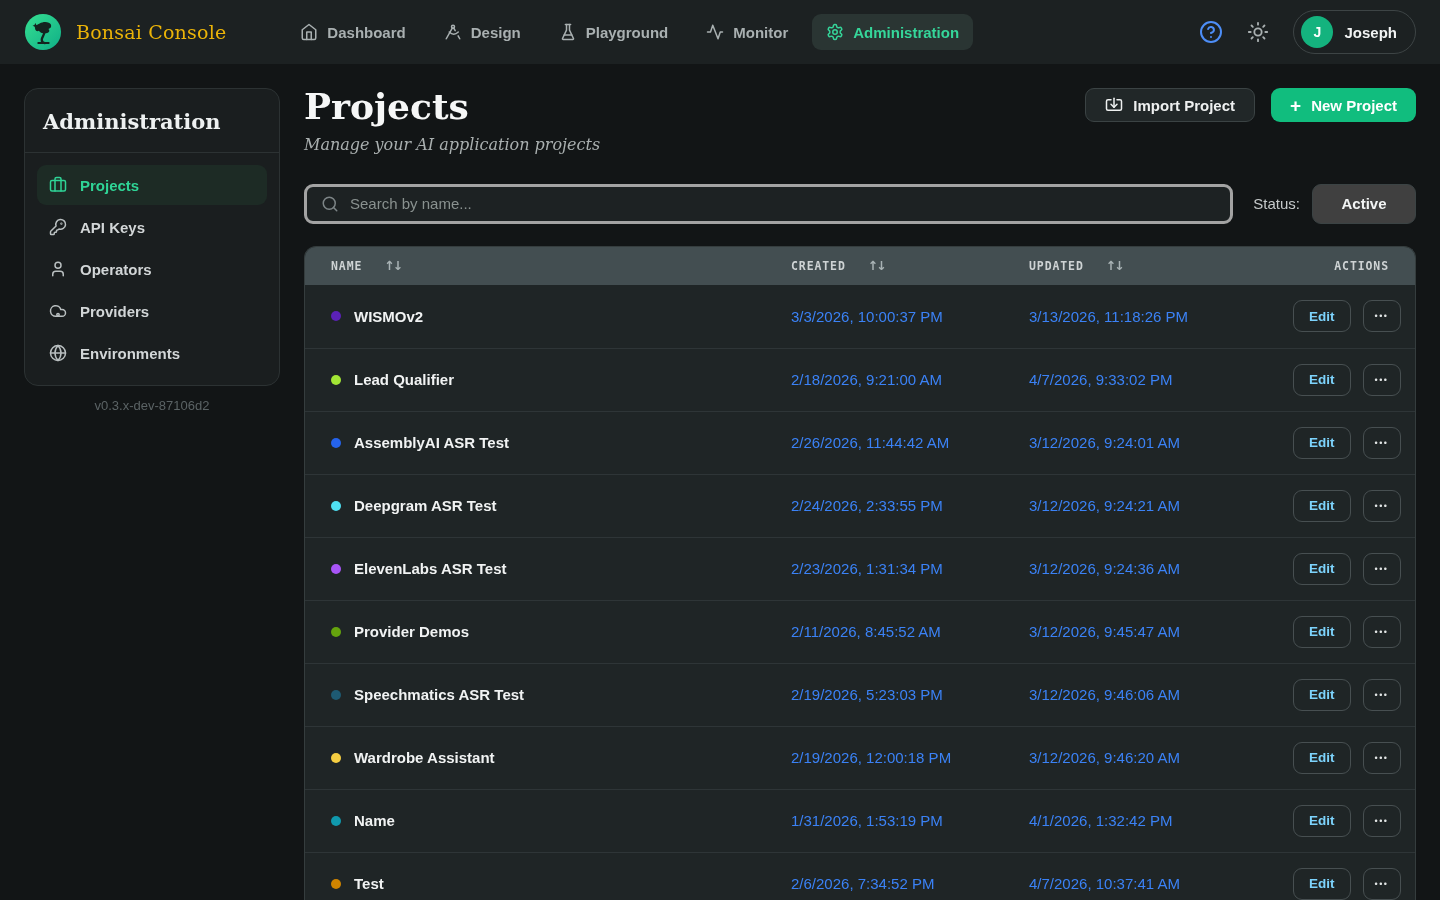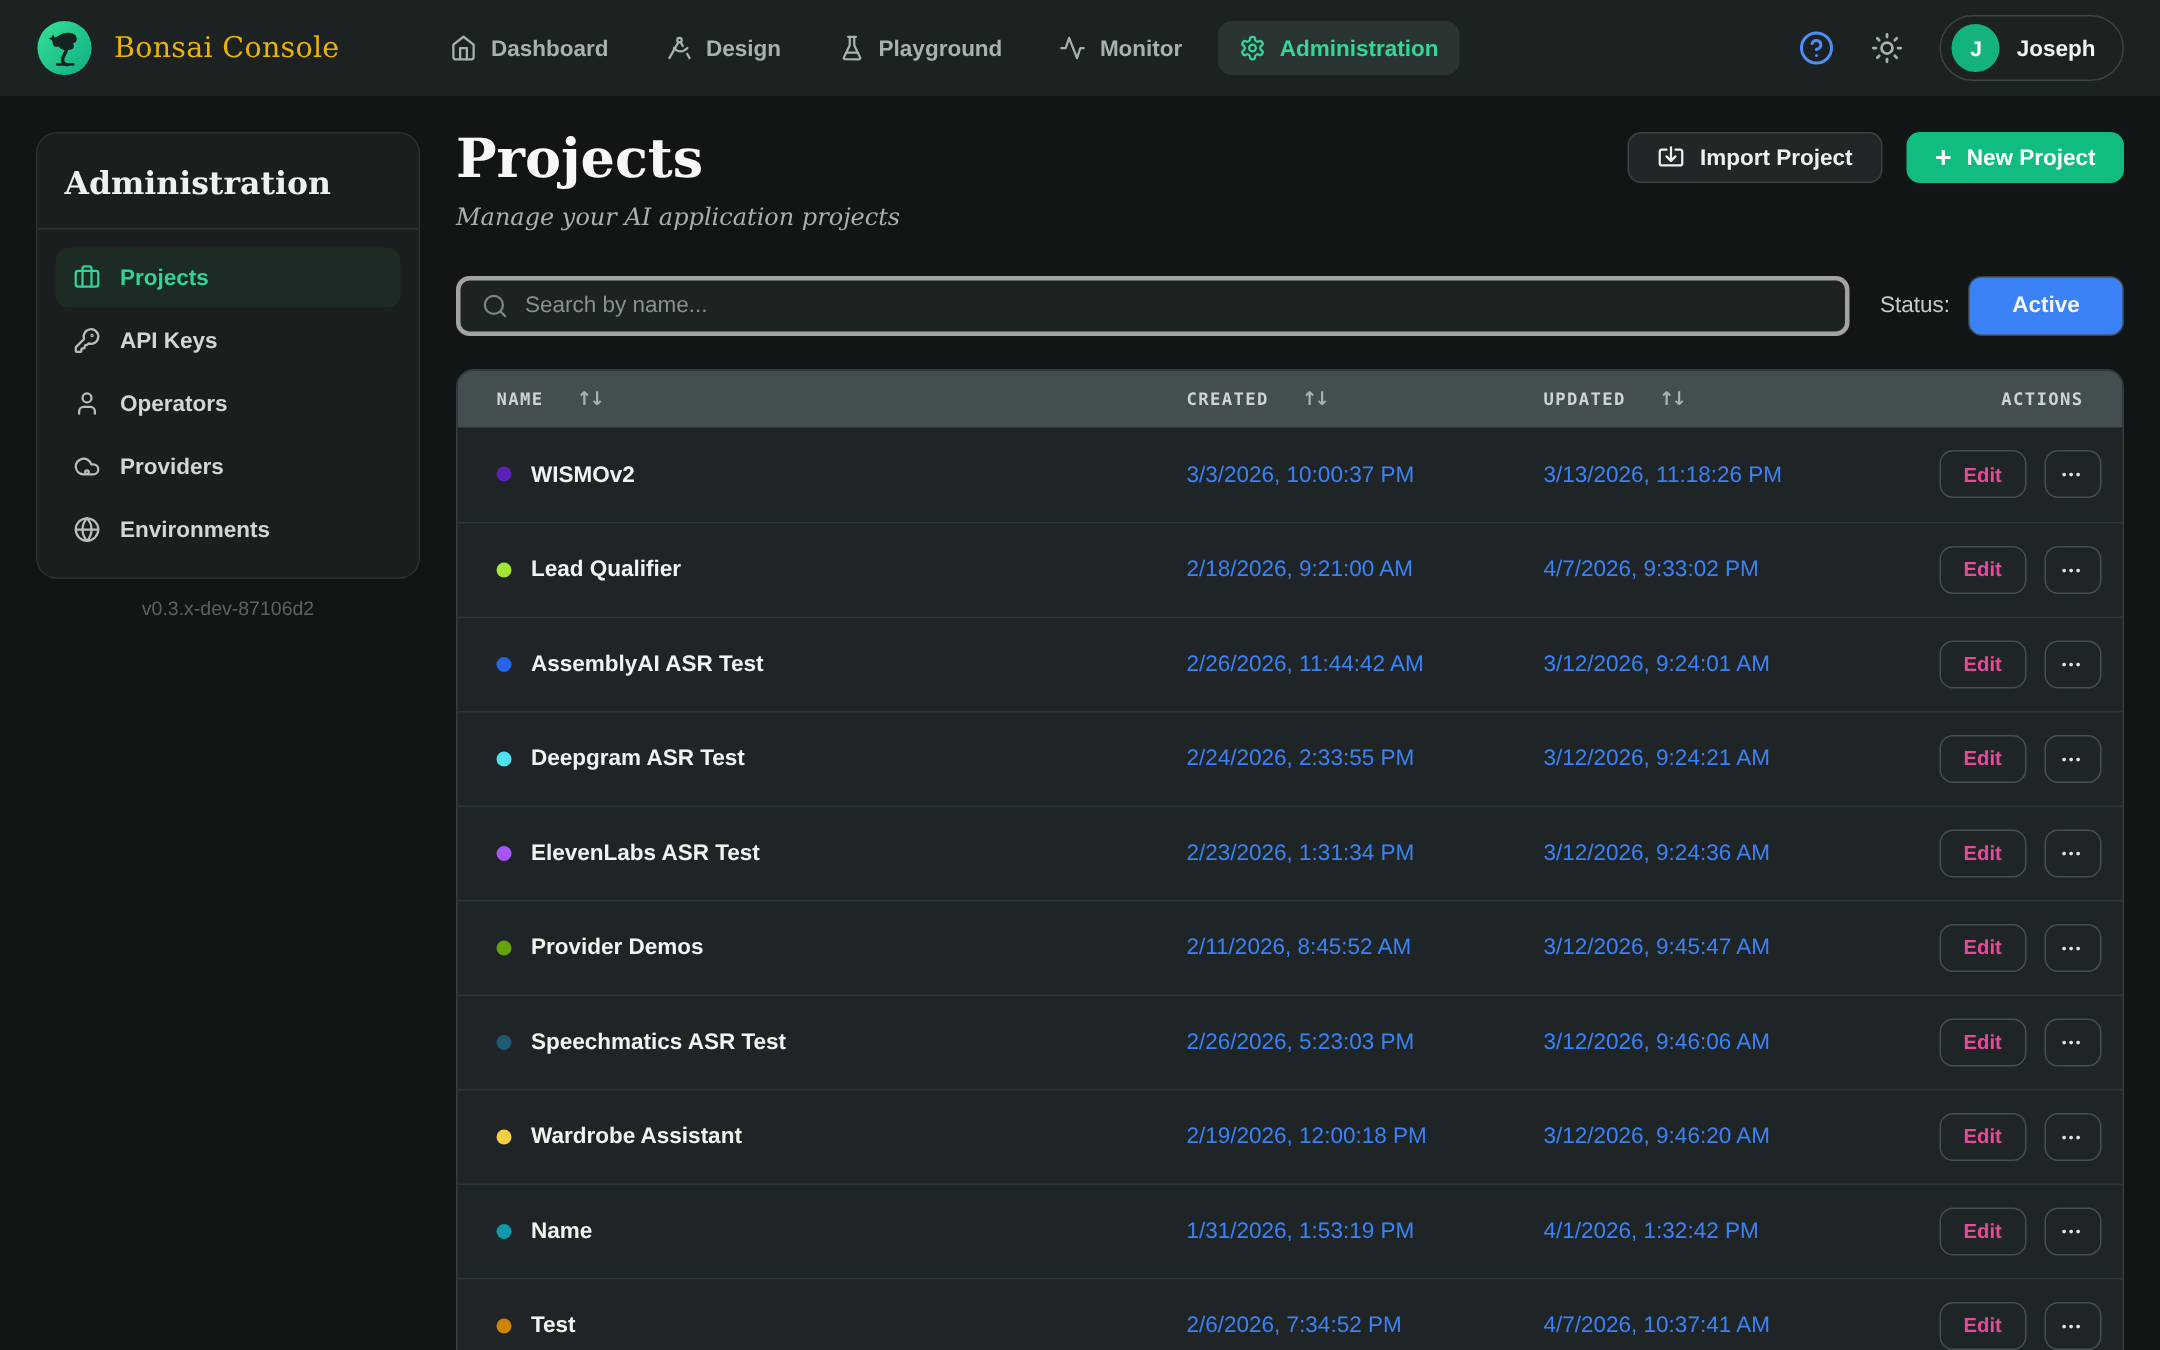--- a/index.html
+++ b/index.html
@@ -51,41 +51,41 @@
     font-size:15px; font-weight:700; cursor:pointer; font-family:inherit; }
   .btn-secondary { background:#212728; border:1px solid #3b4344; color:#eef0f0; }
   .btn-primary { background:#11bd7e; border:none; color:#ffffff; }
 
   .filter-row { display:flex; align-items:center; margin-top:30px; }
   .search { flex:1; display:flex; align-items:center; gap:11px; background:#1d2223;
     border:3px solid #a3a3a3; border-radius:9px; height:40px; padding:0 14px; }
   .search input { flex:1; background:transparent; border:none; outline:none; color:#e8eaea; font-size:15px; font-family:inherit; }
   .search input::placeholder { color:#89918f; }
   .status-label { color:#c6cacb; font-size:15px; margin:0 12px 0 20px; }
-  .status-select { width:104px; height:40px; background:#3b82f6; border:1px solid #3b4344; border-radius:9px;
+  .status-select { width:104px; height:40px; background:#404040; border:1px solid #3b4344; border-radius:9px;
     color:#f2f4f4; font-size:15px; font-weight:600; display:flex; align-items:center; justify-content:center; cursor:pointer; }
 
   
   .table { margin-top:22px; border:1px solid #353d3e; border-bottom:none; border-radius:12px 12px 0 0;
     overflow:hidden; background:#1f2526; }
   .thead { display:grid; grid-template-columns:460px 238px 264px 1fr; background:#434e51;
     height:38px; align-items:center; padding:0 26px; }
   .th { display:flex; align-items:center; gap:22px; font-family:"DejaVu Sans Mono", monospace;
     font-size:11.5px; font-weight:bold; letter-spacing:.9px; color:#ced3d4; text-transform:uppercase; cursor:pointer; }
   .th.no-sort { cursor:default; justify-content:flex-end; }
   .sort-arrows { color:#a8b2b4; font-size:12.5px; letter-spacing:-2px; font-family:"DejaVu Sans", sans-serif; }
   .trow { display:grid; grid-template-columns:460px 238px 264px 1fr; height:63px; align-items:center;
     padding:0 26px; border-top:1px solid #2e3537; }
   .trow:first-child { border-top:none; }
   .cell-name { display:flex; align-items:center; gap:13px; color:#f1f3f3; font-size:15px; font-weight:600; }
   .dot { width:10px; height:10px; border-radius:50%; flex:none; }
   .cell-date { color:#3b82f6; font-size:15px; }
   .cell-actions { display:flex; gap:12px; justify-content:flex-end; }
   .btn-edit { height:32px; padding:0 15px; border-radius:9px; border:1px solid #474f51;
-    background:transparent; color:#ec4899; font-size:13.5px; font-weight:700; cursor:pointer; font-family:inherit; }
+    background:transparent; color:#7dd3fc; font-size:13.5px; font-weight:700; cursor:pointer; font-family:inherit; }
   .btn-more { height:32px; width:38px; border-radius:9px; border:1px solid #474f51; background:transparent;
     color:#e2e5e5; font-size:9px; letter-spacing:1.5px; cursor:pointer; display:flex; align-items:center; justify-content:center; }
 </style>
 </head>
 <body>
 
 <header class="topnav">
   <div class="brand">
     <span>
       <svg width="38" height="38" viewBox="0 0 40 40">
@@ -390,21 +390,21 @@
         <span>•••</span>
       </button>
     </div>
   </div>
 
   <div class="trow">
     <div class="cell-name">
       <span class="dot" style="background: rgb(30, 90, 114);"></span>
       <span>Speechmatics ASR Test</span>
     </div>
-    <div class="cell-date">2/26/2026, 5:23:03 PM</div>
+    <div class="cell-date">2/19/2026, 5:23:03 PM</div>
     <div class="cell-date">3/12/2026, 9:46:06 AM</div>
     <div class="cell-actions">
       <button class="btn-edit">Edit</button>
       <button class="btn-more">
         <span>•••</span>
       </button>
     </div>
   </div>
 
   <div class="trow">

